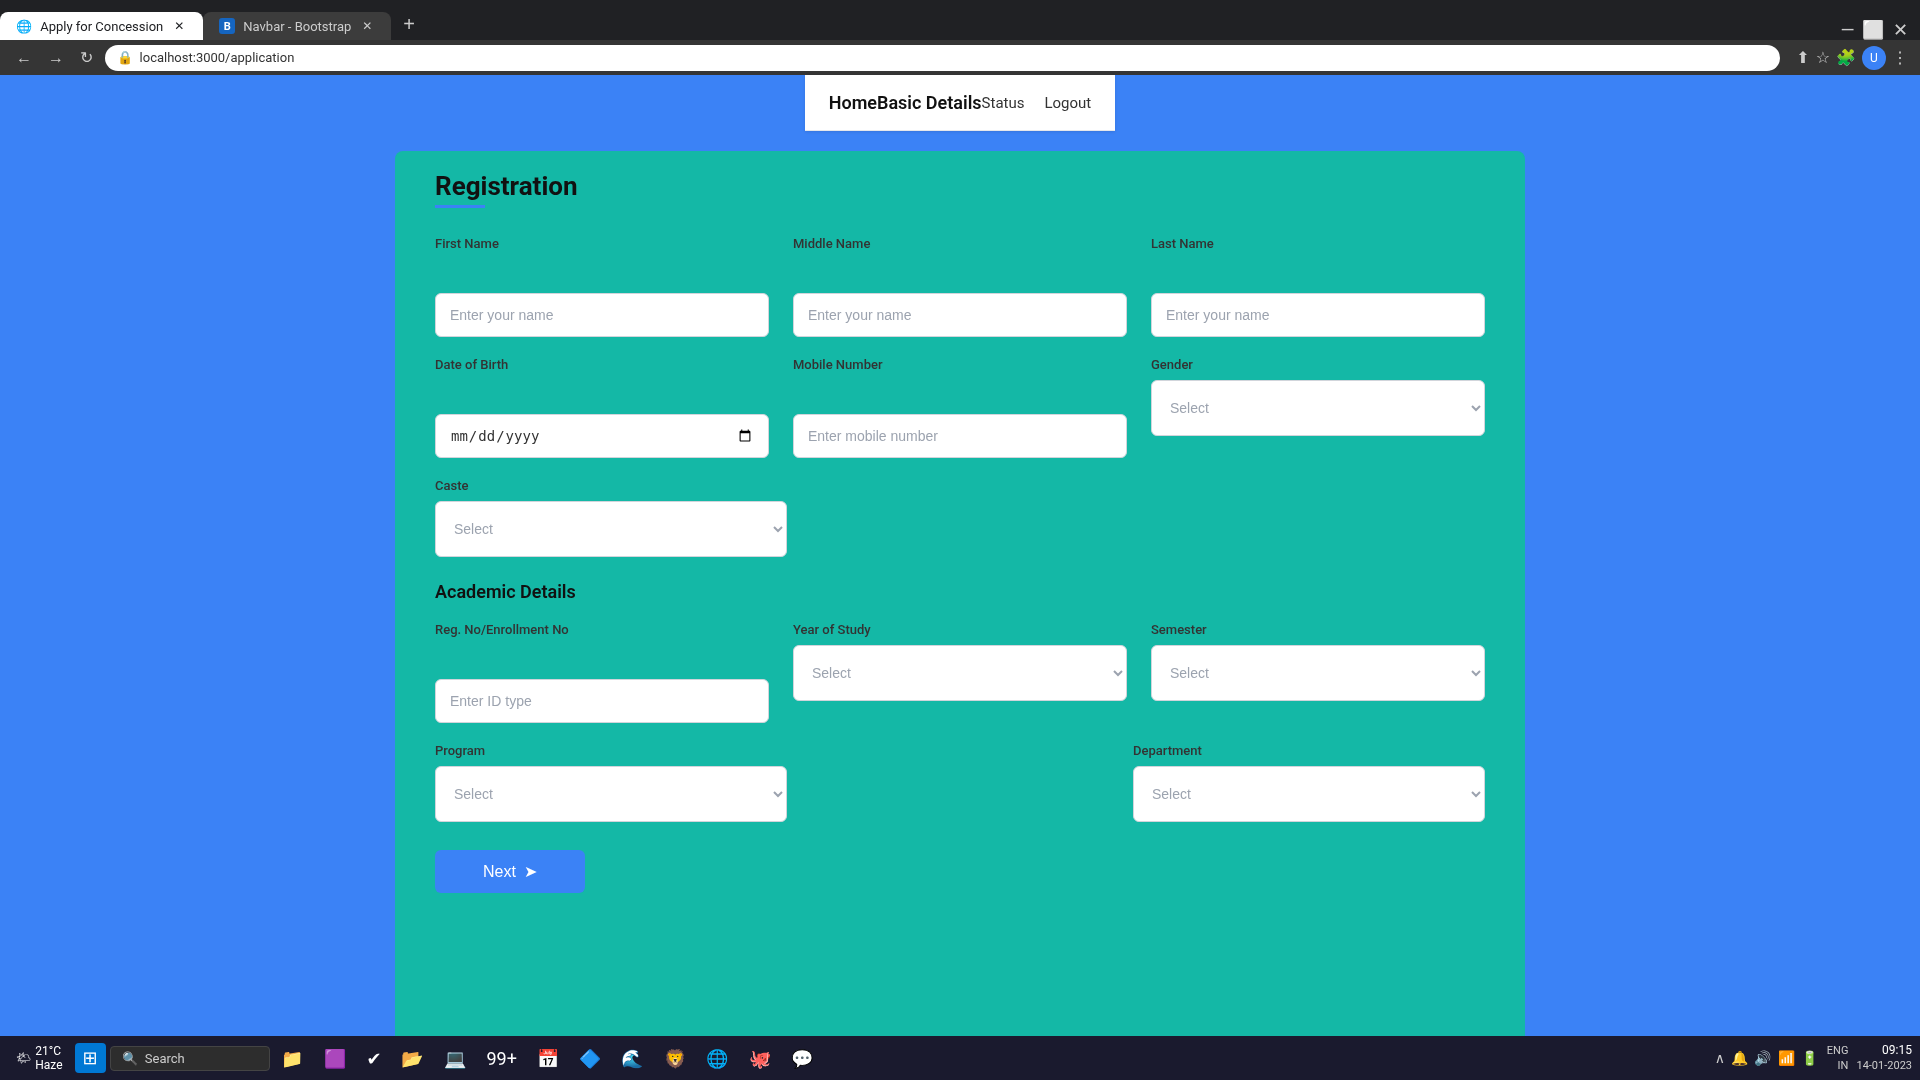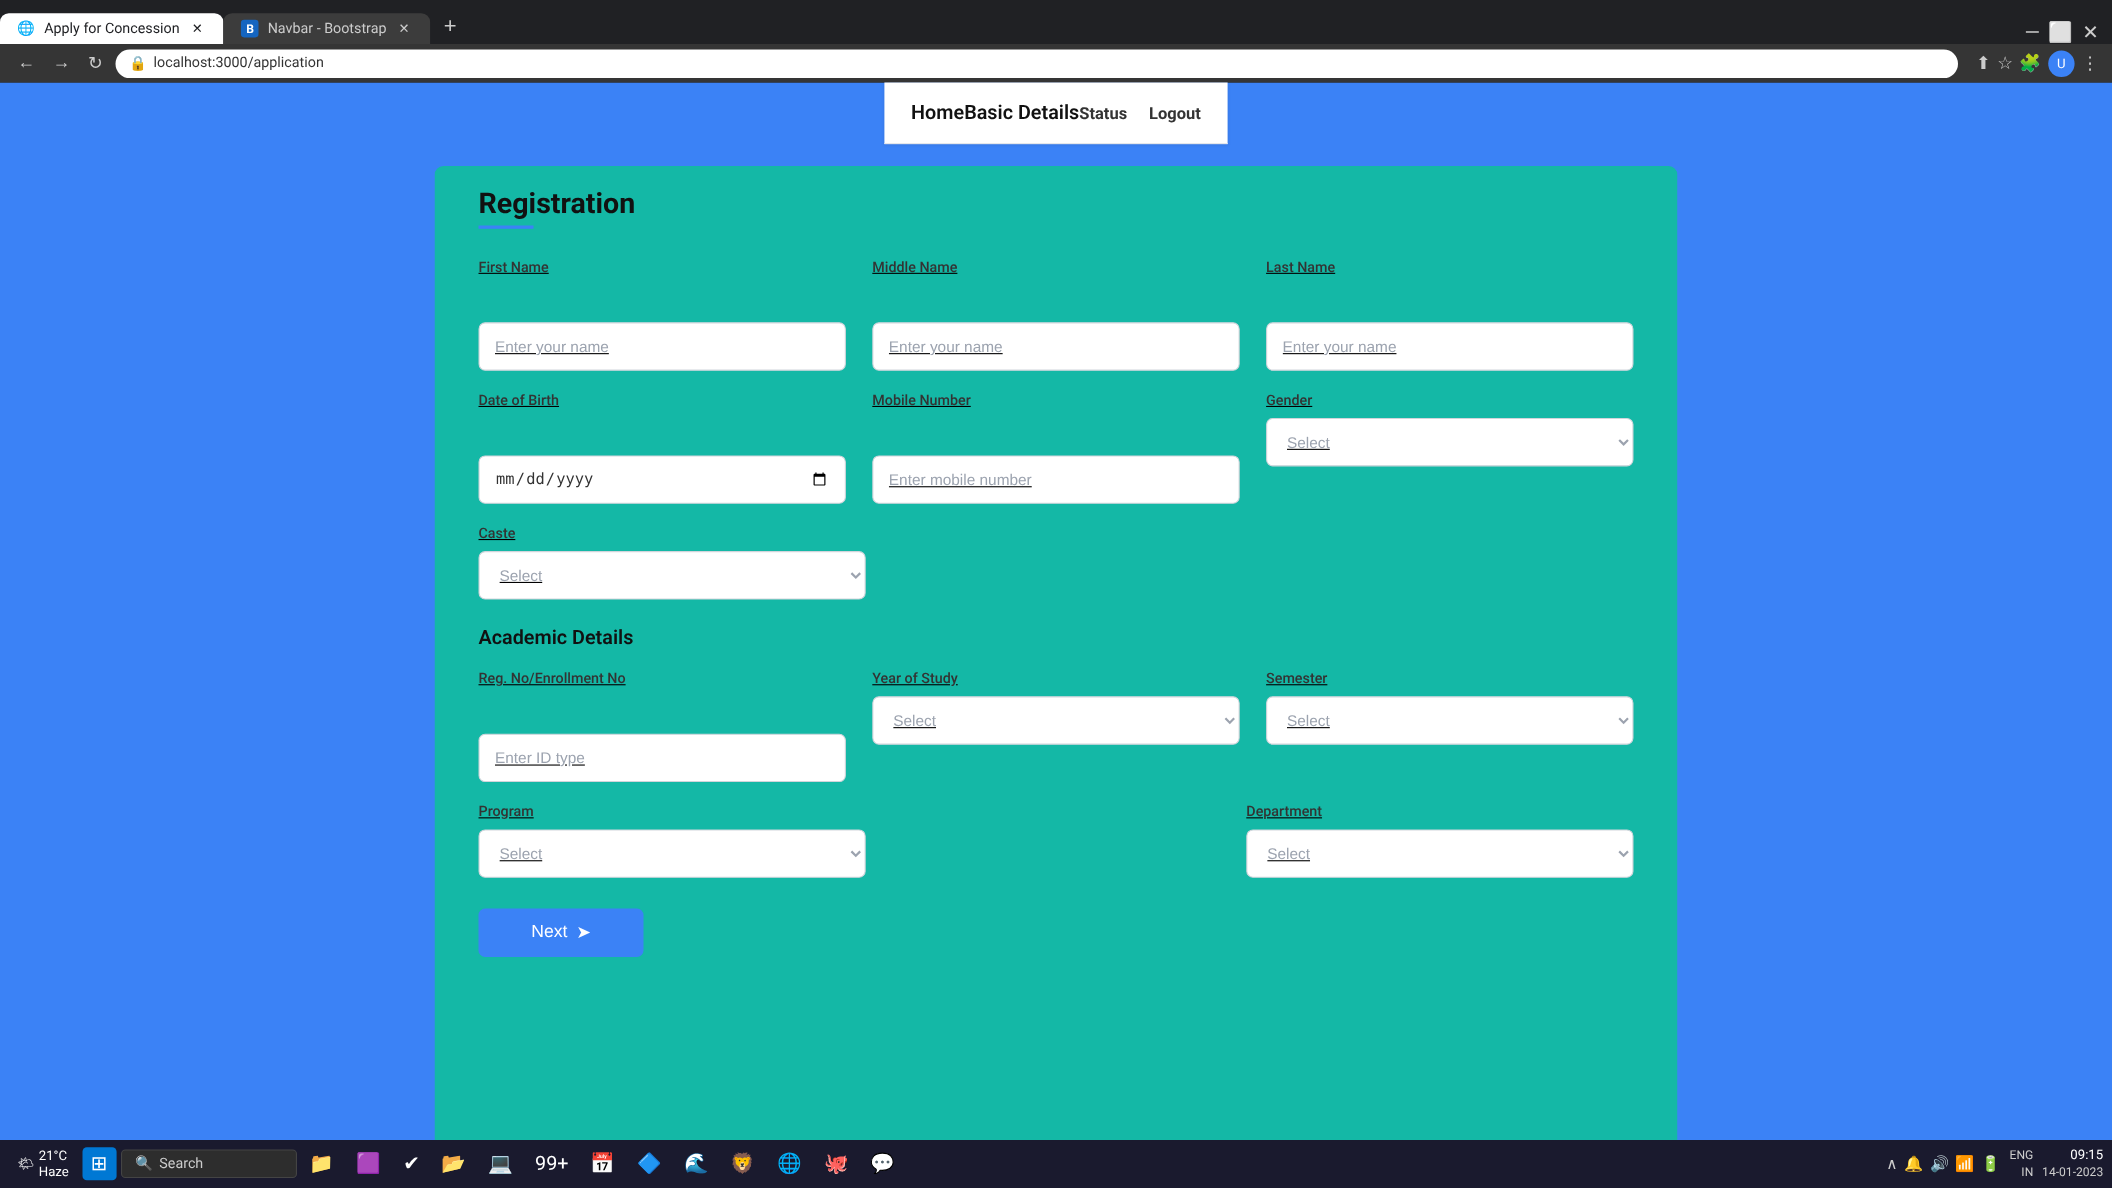--- a/index.html
+++ b/index.html
@@ -21,37 +21,37 @@
     .toolbar-actions { display: flex; gap: 6px; align-items: center; margin-left: 8px; color: #ccc; font-size: 16px; }
 
     
     .app-wrapper { display: flex; flex-direction: column; height: calc(1080px - 75px); align-items: center; }
 
     
     .navbar { background: #fff; height: 56px; display: flex; align-items: center; padding: 0 24px; border-bottom: 1px solid #e5e7eb; box-shadow: 0 1px 3px rgba(0,0,0,0.1); }
     .navbar-brand { font-size: 18px; font-weight: 600; color: #111; }
     .navbar-center { flex: 1; text-align: center; font-size: 18px; font-weight: 600; color: #111; }
     .navbar-right { display: flex; gap: 20px; align-items: center; }
-    .navbar-link { font-size: 15px; color: #333; cursor: pointer; font-weight: bold; }
+    .navbar-link { font-size: 15px; color: #333; cursor: pointer; }
 
     
     .page-content { flex: 1; display: flex; justify-content: center; padding: 20px 0; overflow-y: auto; }
     .form-card { background: #14b8a6; border-radius: 8px; padding: 20px 40px; width: 1130px; min-height: 700px; }
 
     .registration-title { font-size: 26px; font-weight: 700; color: #111; margin-bottom: 4px; }
     .title-underline { width: 50px; height: 3px; background: #3b82f6; margin-bottom: 28px; }
 
     .section-title { font-size: 18px; font-weight: 600; color: #111; margin-bottom: 20px; }
 
     .form-row { display: flex; gap: 24px; margin-bottom: 20px; }
-    .form-group { display: flex; flex-direction: column; flex: 1; text-decoration: underline; }
+    .form-group { display: flex; flex-direction: column; flex: 1; }
     .form-label { font-size: 13px; color: #333; margin-bottom: 8px; font-weight: 500; }
     .form-input { border: 1px solid #d1d5db; border-radius: 6px; padding: 10px 14px; font-size: 14px; color: #333; outline: none; height: 44px; margin-top: 34px; }
     .form-input::placeholder { color: #9ca3af; }
-    .form-select { border: 1px solid #d1d5db; border-radius: 6px; padding: 10px 14px; font-size: 14px; color: #9ca3af; outline: none; height: 44px; background: #fff; cursor: pointer; appearance: auto; }
+    .form-select { border: 1px solid #d1d5db; border-radius: 6px; padding: 10px 14px; font-size: 14px; color: #9ca3af; outline: none; height: 56px; background: #fff; cursor: pointer; appearance: auto; }
 
     .academic-section { margin-top: 24px; }
 
     .btn-next { background: #3b82f6; color: #fff; border: none; border-radius: 6px; padding: 12px 48px; font-size: 16px; font-weight: 400; cursor: pointer; display: flex; align-items: center; gap: 8px; margin-top: 28px; }
 
     
     .taskbar { background: #1a1a2e; height: 44px; display: flex; align-items: center; padding: 0 8px; gap: 4px; position: fixed; bottom: 0; width: 100%; }
     .taskbar-start { background: #0078d4; border: none; color: #fff; padding: 4px 8px; border-radius: 4px; cursor: pointer; font-size: 18px; }
     .taskbar-search { background: #2d2d2d; border: 1px solid #444; color: #ccc; padding: 4px 12px; border-radius: 4px; font-size: 13px; display: flex; align-items: center; gap: 6px; min-width: 160px; cursor: pointer; }
     .taskbar-item { padding: 4px 8px; cursor: pointer; border-radius: 4px; font-size: 18px; color: #fff; display: flex; align-items: center; }

